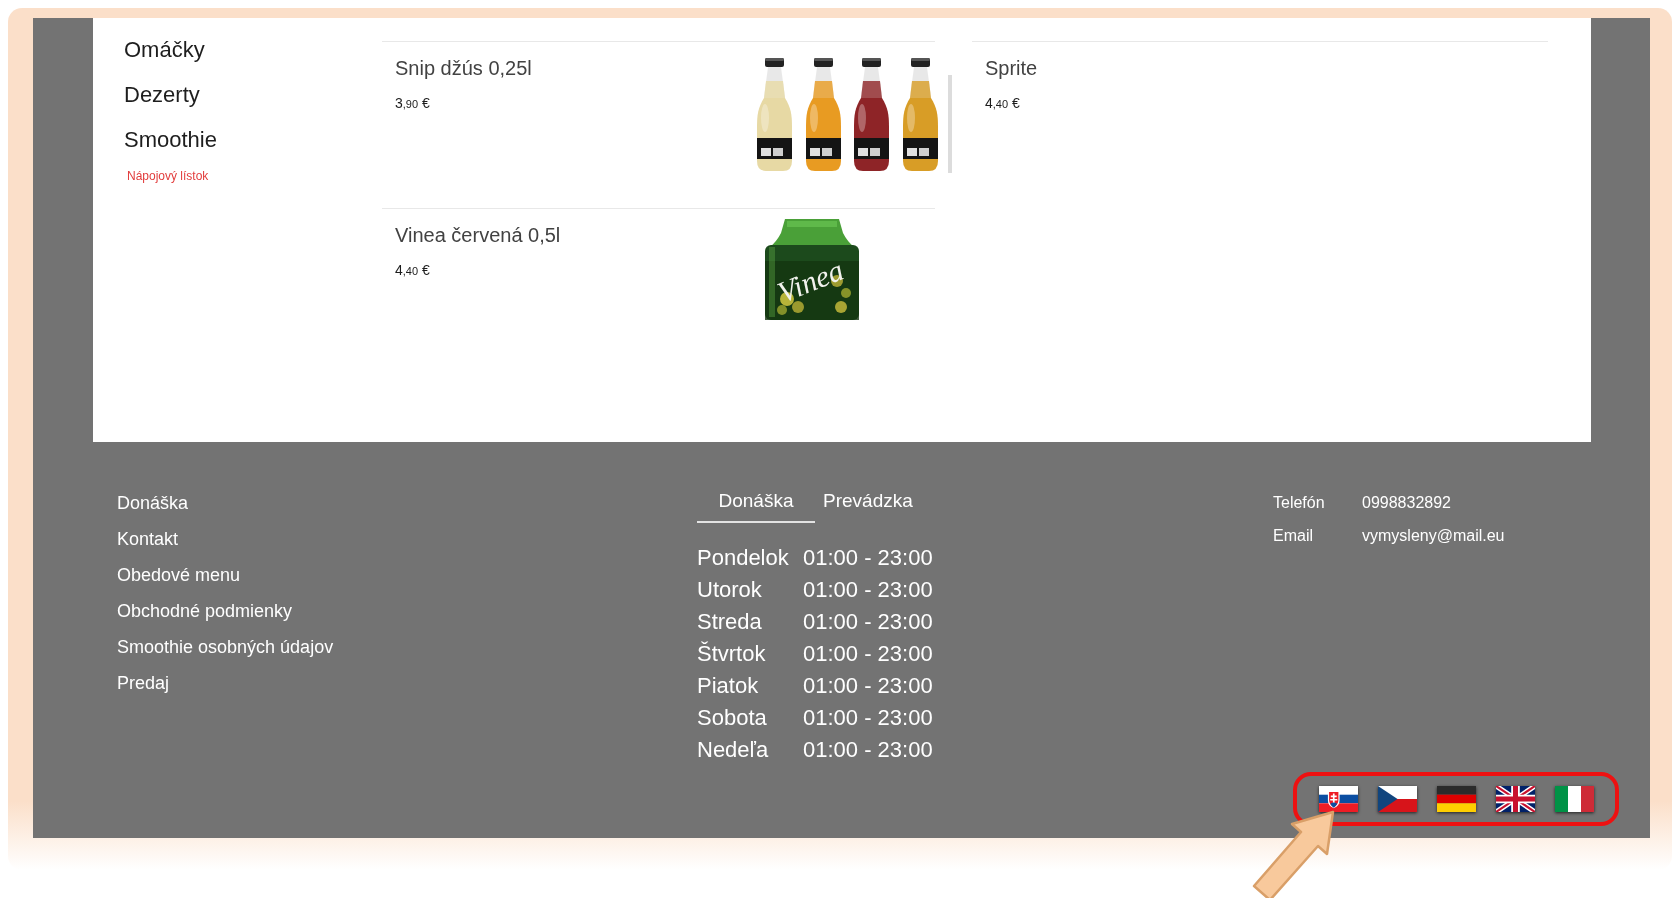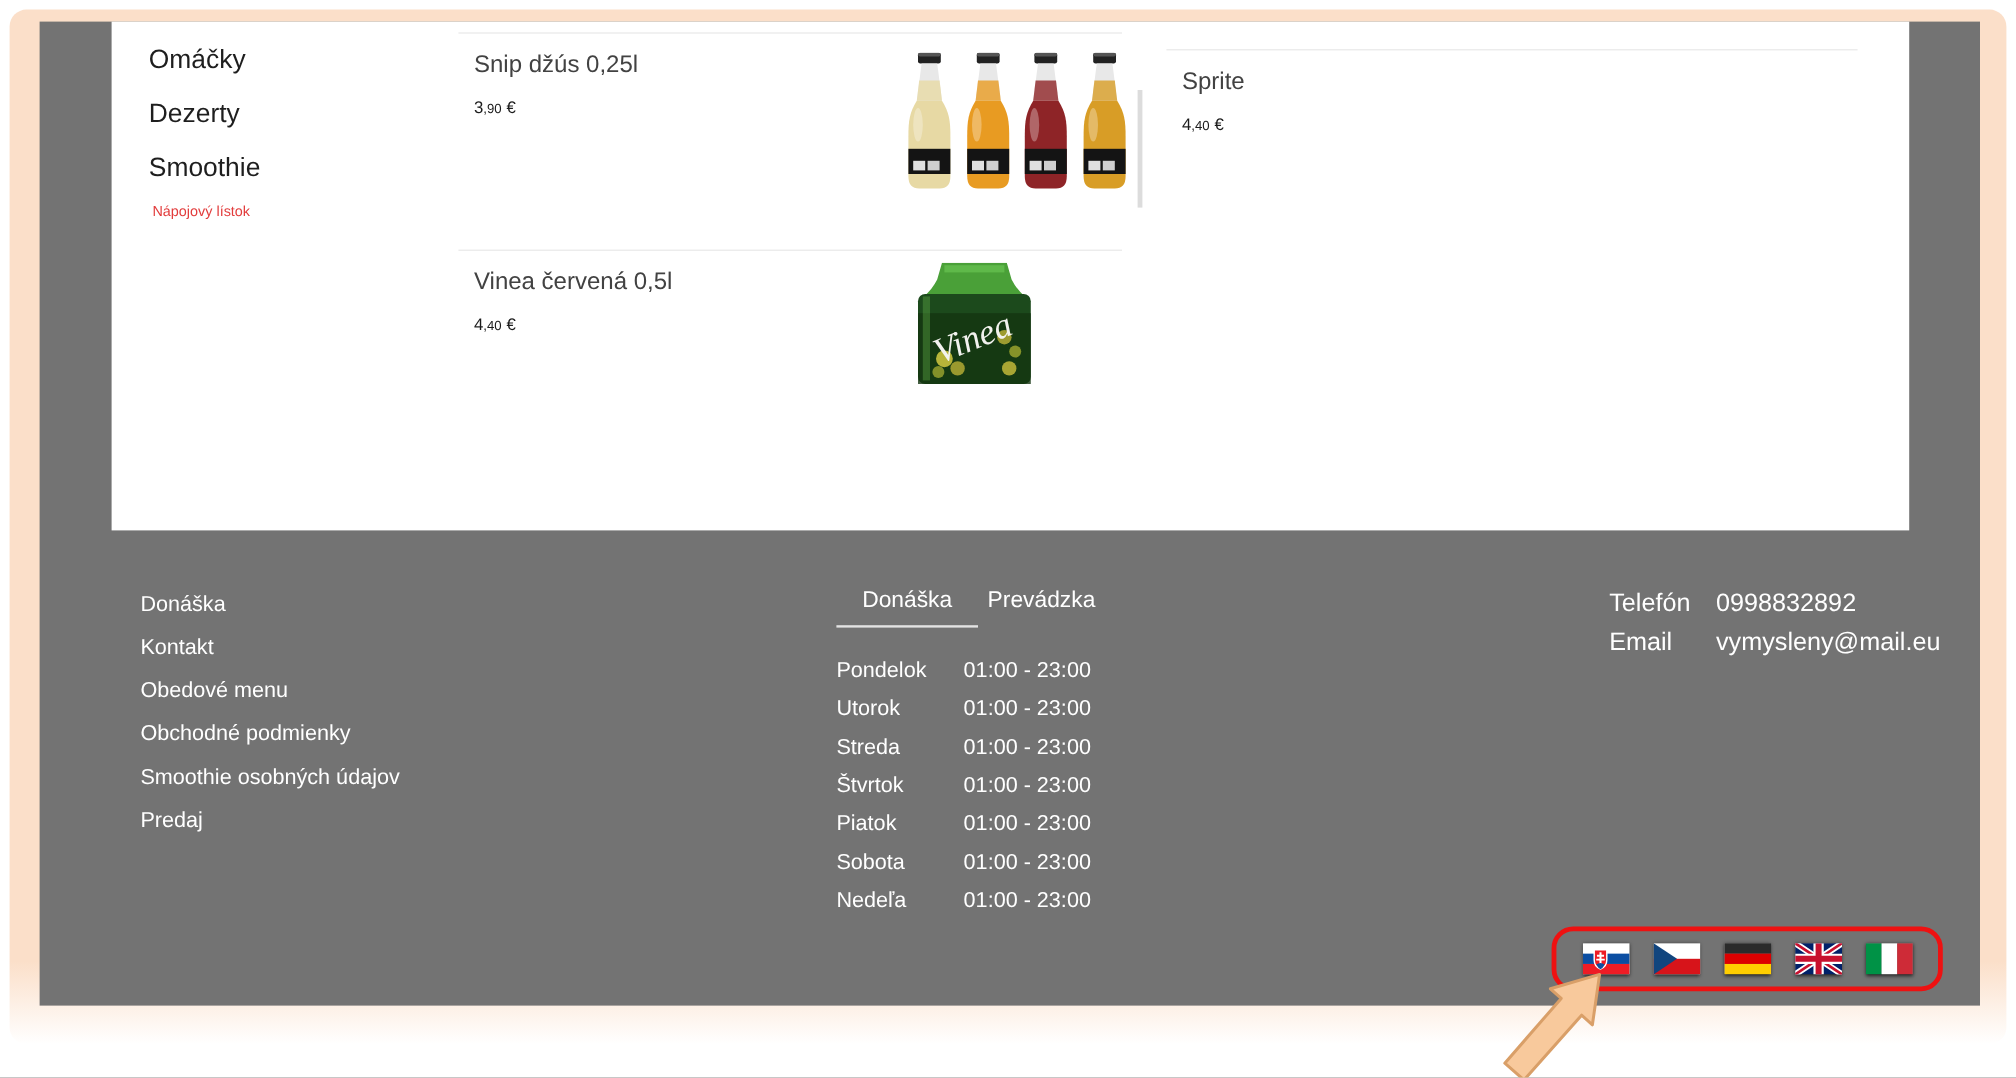--- a/index.html
+++ b/index.html
@@ -22,43 +22,43 @@
   
   .sidebar{position:absolute;left:0;top:0;width:289px;height:424px;padding-top:16px;box-sizing:border-box;}
   .cat-item{margin:0 0 14px 31px;font-size:22px;line-height:31px;color:#1e1e1e;cursor:pointer;}
   .section-label{margin:12px 0 4px 34px;font-size:12px;line-height:14px;color:#e23c3c;}
   .cat-active{margin:17px 0 0 31px;width:185px;font-size:22px;line-height:27px;color:#1e1e1e;cursor:pointer;}
 
   
   .col1{position:absolute;left:289px;top:0;width:553px;height:424px;}
   .col2{position:absolute;left:879px;top:0;width:576px;height:424px;}
   .prod-row{position:absolute;left:0;width:100%;border-top:1px solid #e8e8e8;cursor:pointer;}
-  .row-snip{top:9px;height:167px;}
+  .row-snip{top:23px;height:167px;}
   .row-vinea{top:190px;height:234px;}
   .row-sprite{top:23px;height:167px;}
   .prod-name{position:absolute;left:13px;top:15px;font-size:20px;color:#424242;}
   .prod-price{position:absolute;left:13px;top:53px;font-size:14px;color:#1c1c1c;}
   .price-dec{font-size:11px;}
   .price-cur{margin-left:4px;}
   .img-bottles{position:absolute;left:370px;top:16px;width:191px;height:115px;}
   .img-vinea{position:absolute;left:375px;top:10px;width:110px;height:101px;}
   .img-sliver{position:absolute;left:855px;top:57px;width:4px;height:98px;background:#dcdcdc;}
 
   
   .footer-links{position:absolute;left:84px;top:474px;}
   .f-link{display:block;font-size:18px;line-height:22px;margin-bottom:14px;color:#fff;cursor:pointer;}
   .footer-center{position:absolute;left:664px;top:472px;color:#fff;}
   .tabs{display:flex;align-items:flex-start;}
   .tab{font-size:19px;line-height:22px;text-align:center;cursor:pointer;color:#fff;}
   .tab-active{width:118px;padding-bottom:9px;border-bottom:2px solid #e3e3e3;}
   .tab-idle{margin-left:8px;}
-  .hours{margin-top:19px;font-size:18px;}
+  .hours{margin-top:19px;font-size:22px;}
   .hours-row{display:flex;height:32px;line-height:32px;}
   .hr-day{width:106px;}
-  .footer-contact{position:absolute;left:1308px;top:474px;font-size:21px;color:#fff;}
+  .footer-contact{position:absolute;left:1240px;top:474px;font-size:16px;color:#fff;}
   .c-row{display:flex;margin-bottom:11px;line-height:22px;}
   .c-label{width:89px;}
 
   
   .lang-box{
     position:absolute;left:1260px;top:754px;width:326px;height:54px;box-sizing:border-box;
     border:4px solid #ee1111;border-radius:18px;
     display:flex;align-items:center;justify-content:center;gap:20px;
   }
   .flag{width:39px;height:26px;display:block;box-shadow:0 1px 3px rgba(0,0,0,.7);cursor:pointer;}

